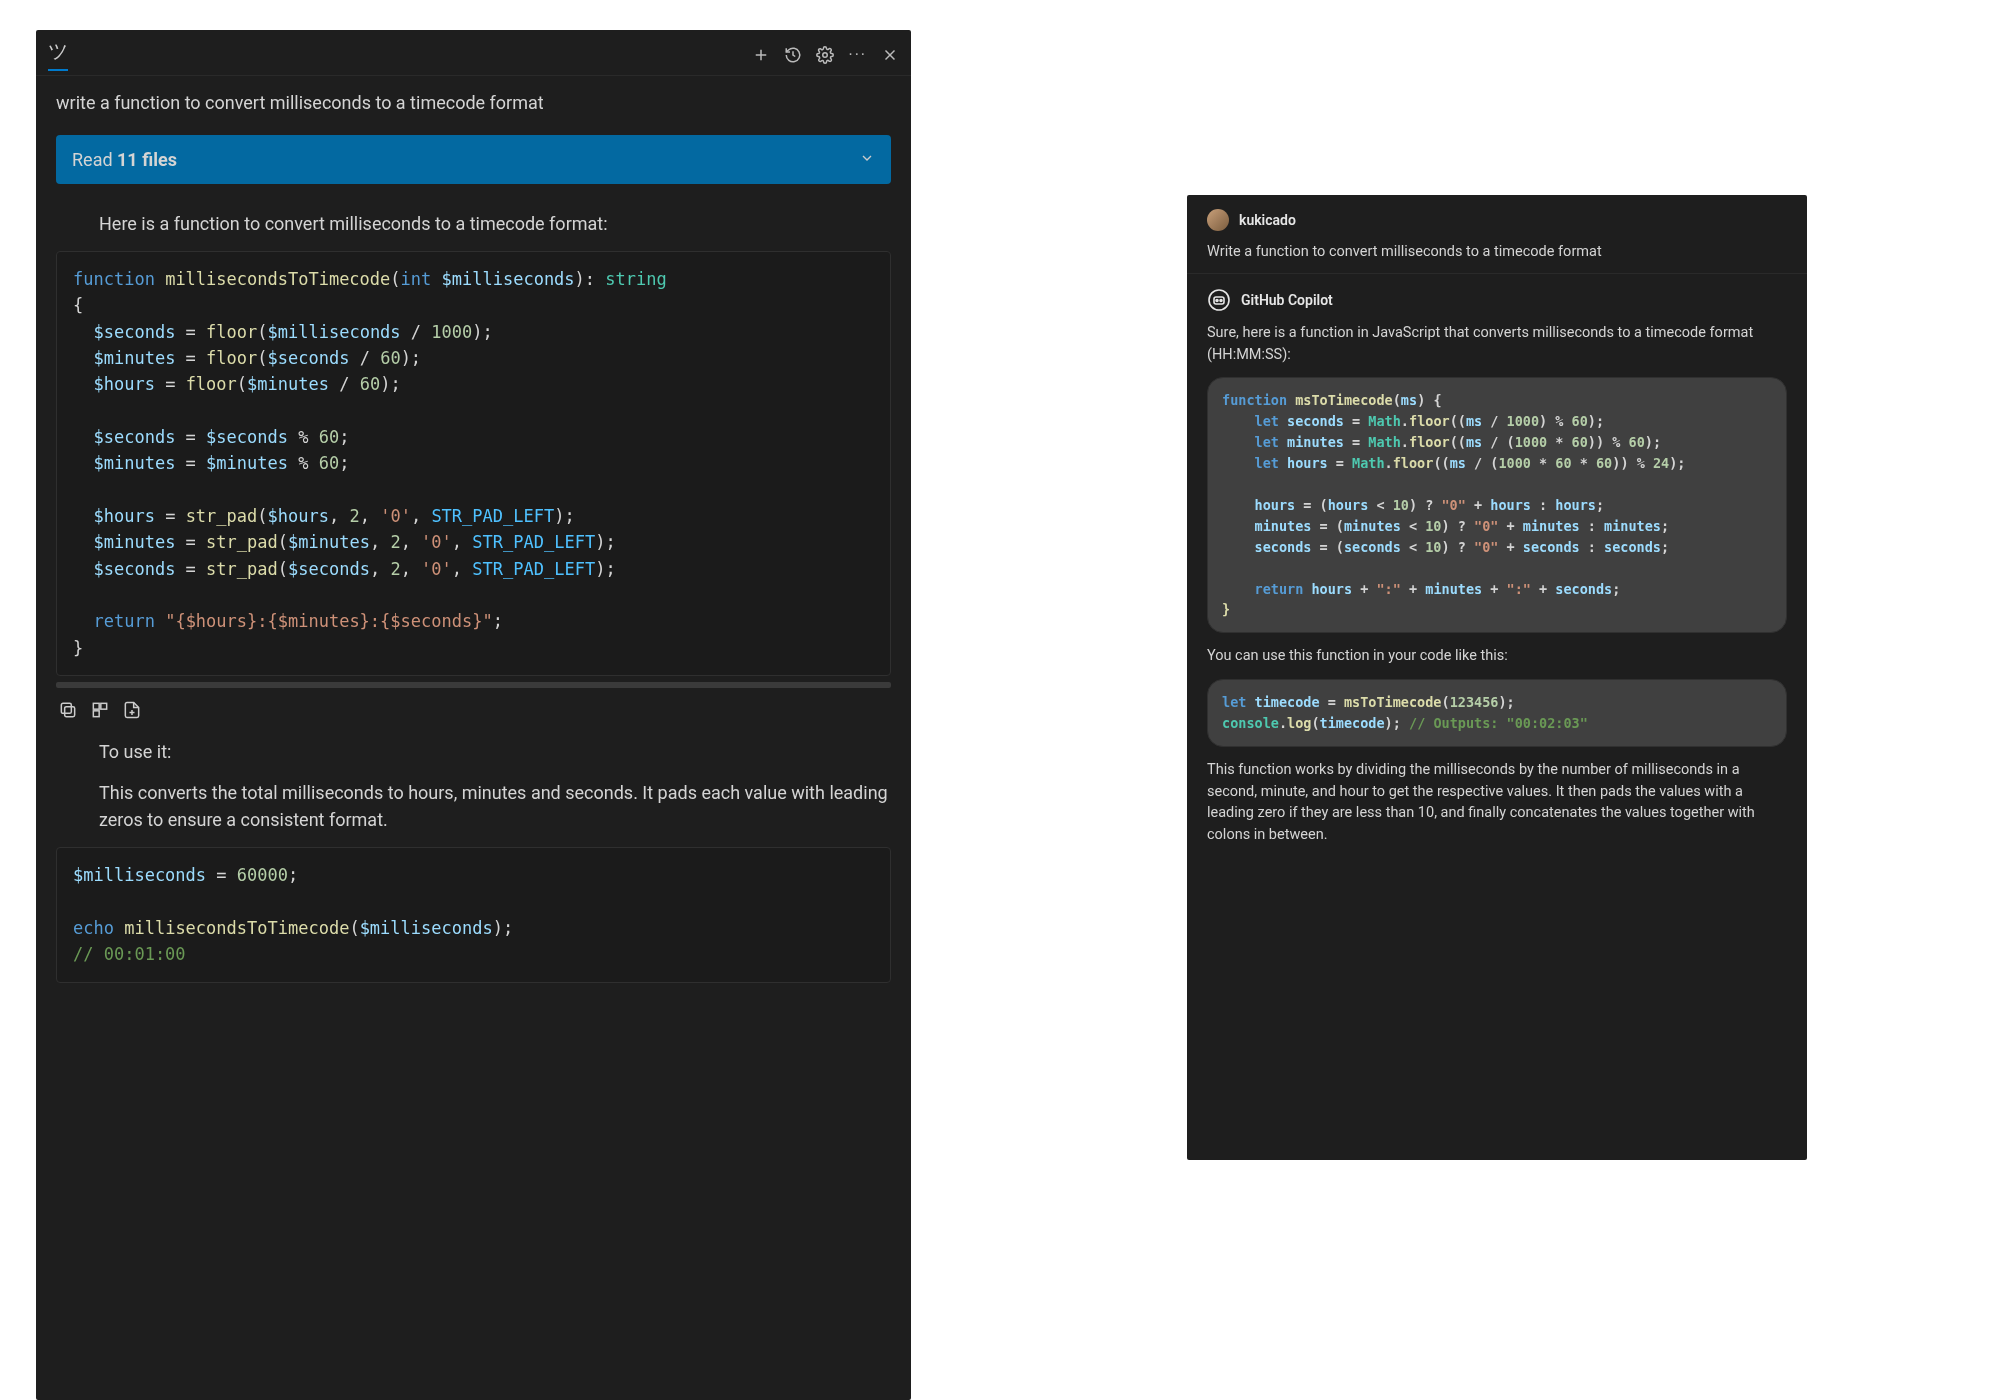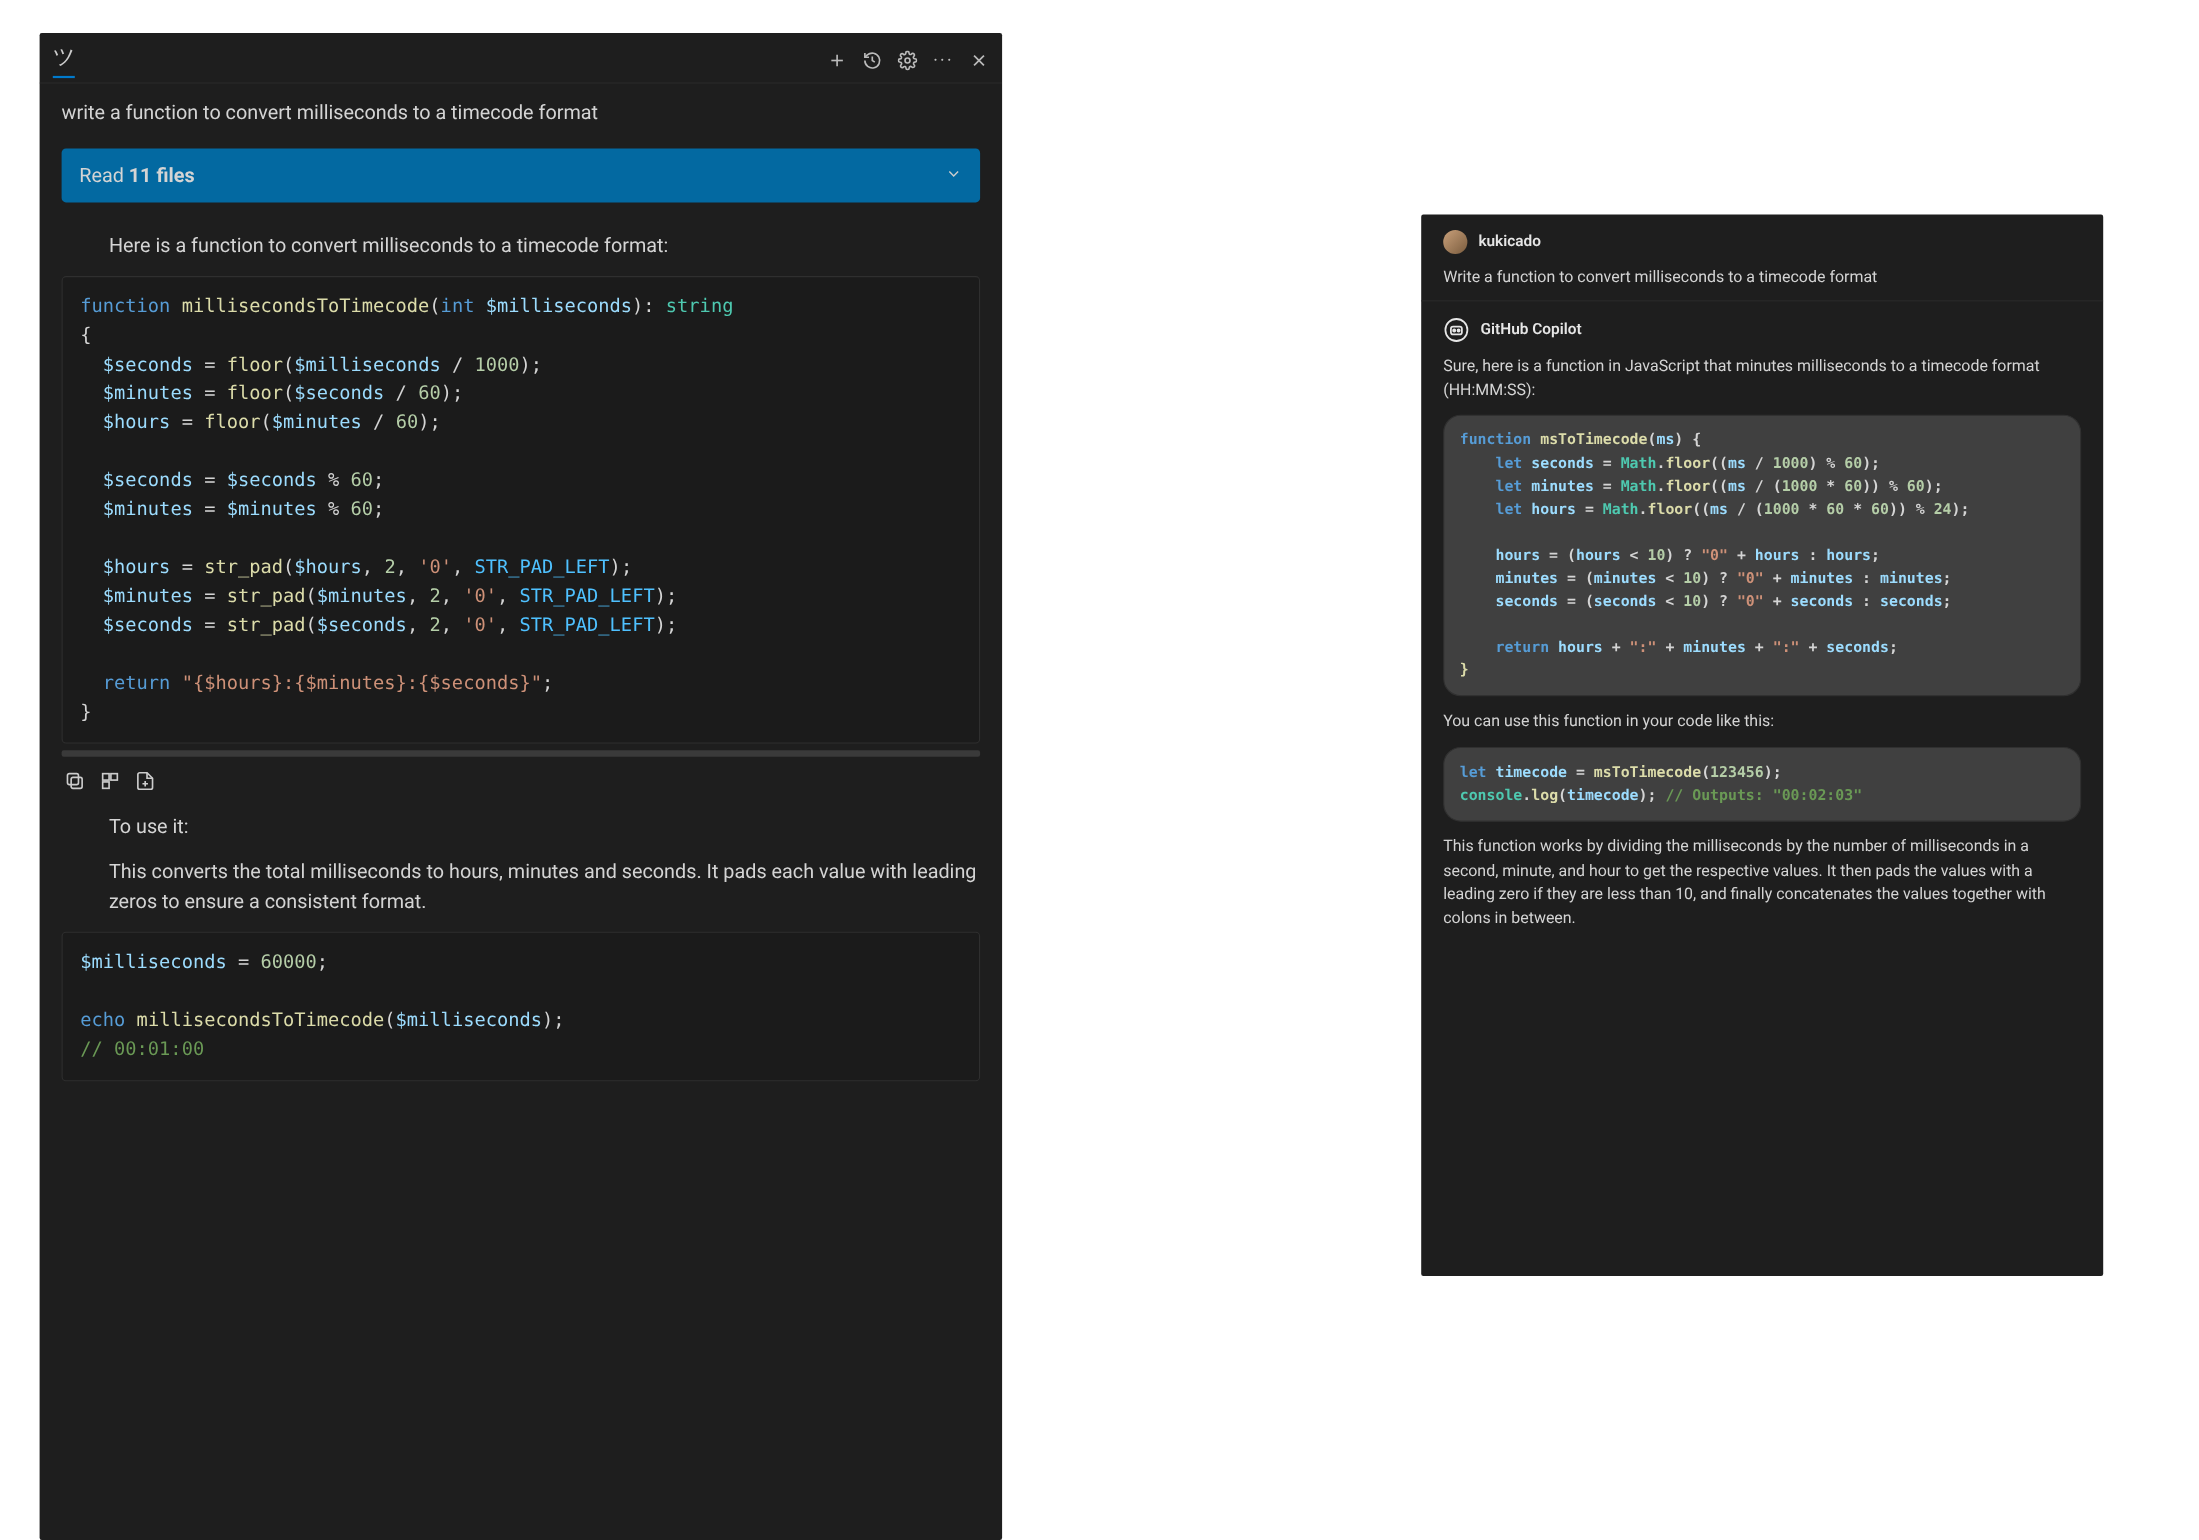--- a/index.html
+++ b/index.html
@@ -18,21 +18,21 @@
     border-radius: 2px;
     overflow: hidden;
   }
   .panel-left {
     left: 36px;
     top: 30px;
     width: 875px;
     height: 1370px;
   }
   .panel-right {
-    left: 1292px;
+    left: 1187px;
     top: 195px;
     width: 620px;
     height: 965px;
   }
   
   .header {
     display: flex;
     align-items: center;
     justify-content: space-between;
     padding: 8px 12px 4px 12px;
@@ -263,21 +263,21 @@
       <span class="copilot-icon">
         <svg viewBox="0 0 24 24" fill="none" stroke="#e6e6e6" stroke-width="1.6">
             <circle cx="12" cy="12" r="10"></circle>
             <rect x="7" y="9" width="10" height="7" rx="2"></rect>
             <circle cx="10" cy="12.5" r="1" fill="#e6e6e6"></circle>
             <circle cx="14" cy="12.5" r="1" fill="#e6e6e6"></circle>
           </svg>
       </span>
       <span class="msg-name">GitHub Copilot</span>
     </div>
-    <div class="msg-body">Sure, here is a function in JavaScript that minutes milliseconds to a timecode format (HH:MM:SS):</div>
+    <div class="msg-body">Sure, here is a function in JavaScript that converts milliseconds to a timecode format (HH:MM:SS):</div>
 
     <div class="code-block-small"><span class="kw">function</span><span> </span><span class="fn">msToTimecode</span><span>(</span><span class="var">ms</span><span>) {</span>
     <span class="kw">let</span><span> </span><span class="var">seconds</span><span> = </span><span class="type">Math</span><span>.</span><span class="fn">floor</span><span>((</span><span class="var">ms</span><span> / </span><span class="num">1000</span><span>) % </span><span class="num">60</span><span>);</span>
     <span class="kw">let</span><span> </span><span class="var">minutes</span><span> = </span><span class="type">Math</span><span>.</span><span class="fn">floor</span><span>((</span><span class="var">ms</span><span> / (</span><span class="num">1000</span><span> * </span><span class="num">60</span><span>)) % </span><span class="num">60</span><span>);</span>
     <span class="kw">let</span><span> </span><span class="var">hours</span><span> = </span><span class="type">Math</span><span>.</span><span class="fn">floor</span><span>((</span><span class="var">ms</span><span> / (</span><span class="num">1000</span><span> * </span><span class="num">60</span><span> * </span><span class="num">60</span><span>)) % </span><span class="num">24</span><span>);</span>
 
     <span class="var">hours</span><span> = (</span><span class="var">hours</span><span> &lt; </span><span class="num">10</span><span>) ? </span><span class="str">"0"</span><span> + </span><span class="var">hours</span><span> : </span><span class="var">hours</span><span>;</span>
     <span class="var">minutes</span><span> = (</span><span class="var">minutes</span><span> &lt; </span><span class="num">10</span><span>) ? </span><span class="str">"0"</span><span> + </span><span class="var">minutes</span><span> : </span><span class="var">minutes</span><span>;</span>
     <span class="var">seconds</span><span> = (</span><span class="var">seconds</span><span> &lt; </span><span class="num">10</span><span>) ? </span><span class="str">"0"</span><span> + </span><span class="var">seconds</span><span> : </span><span class="var">seconds</span><span>;</span>
 

